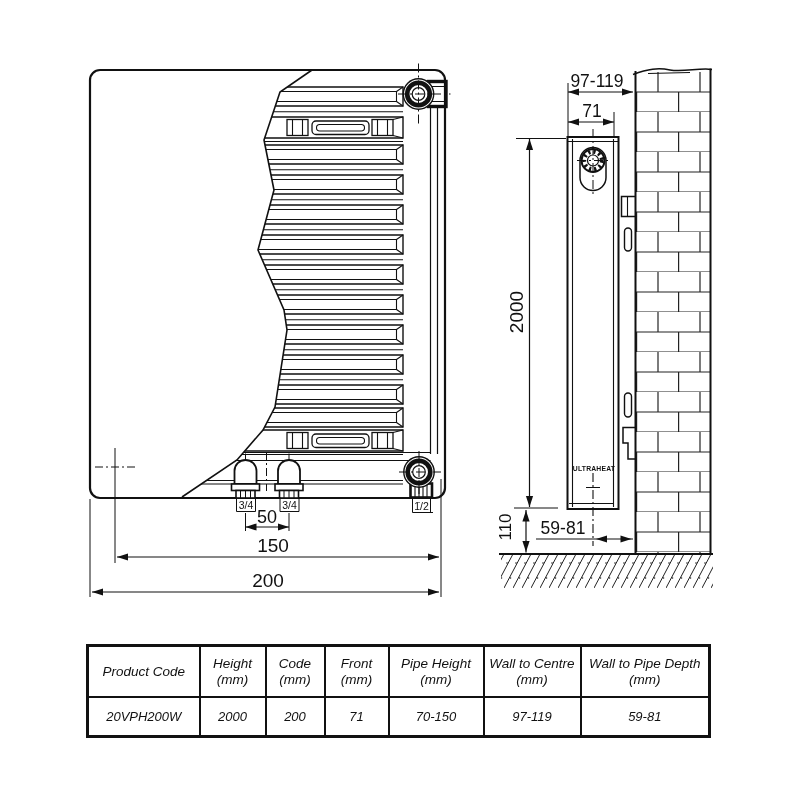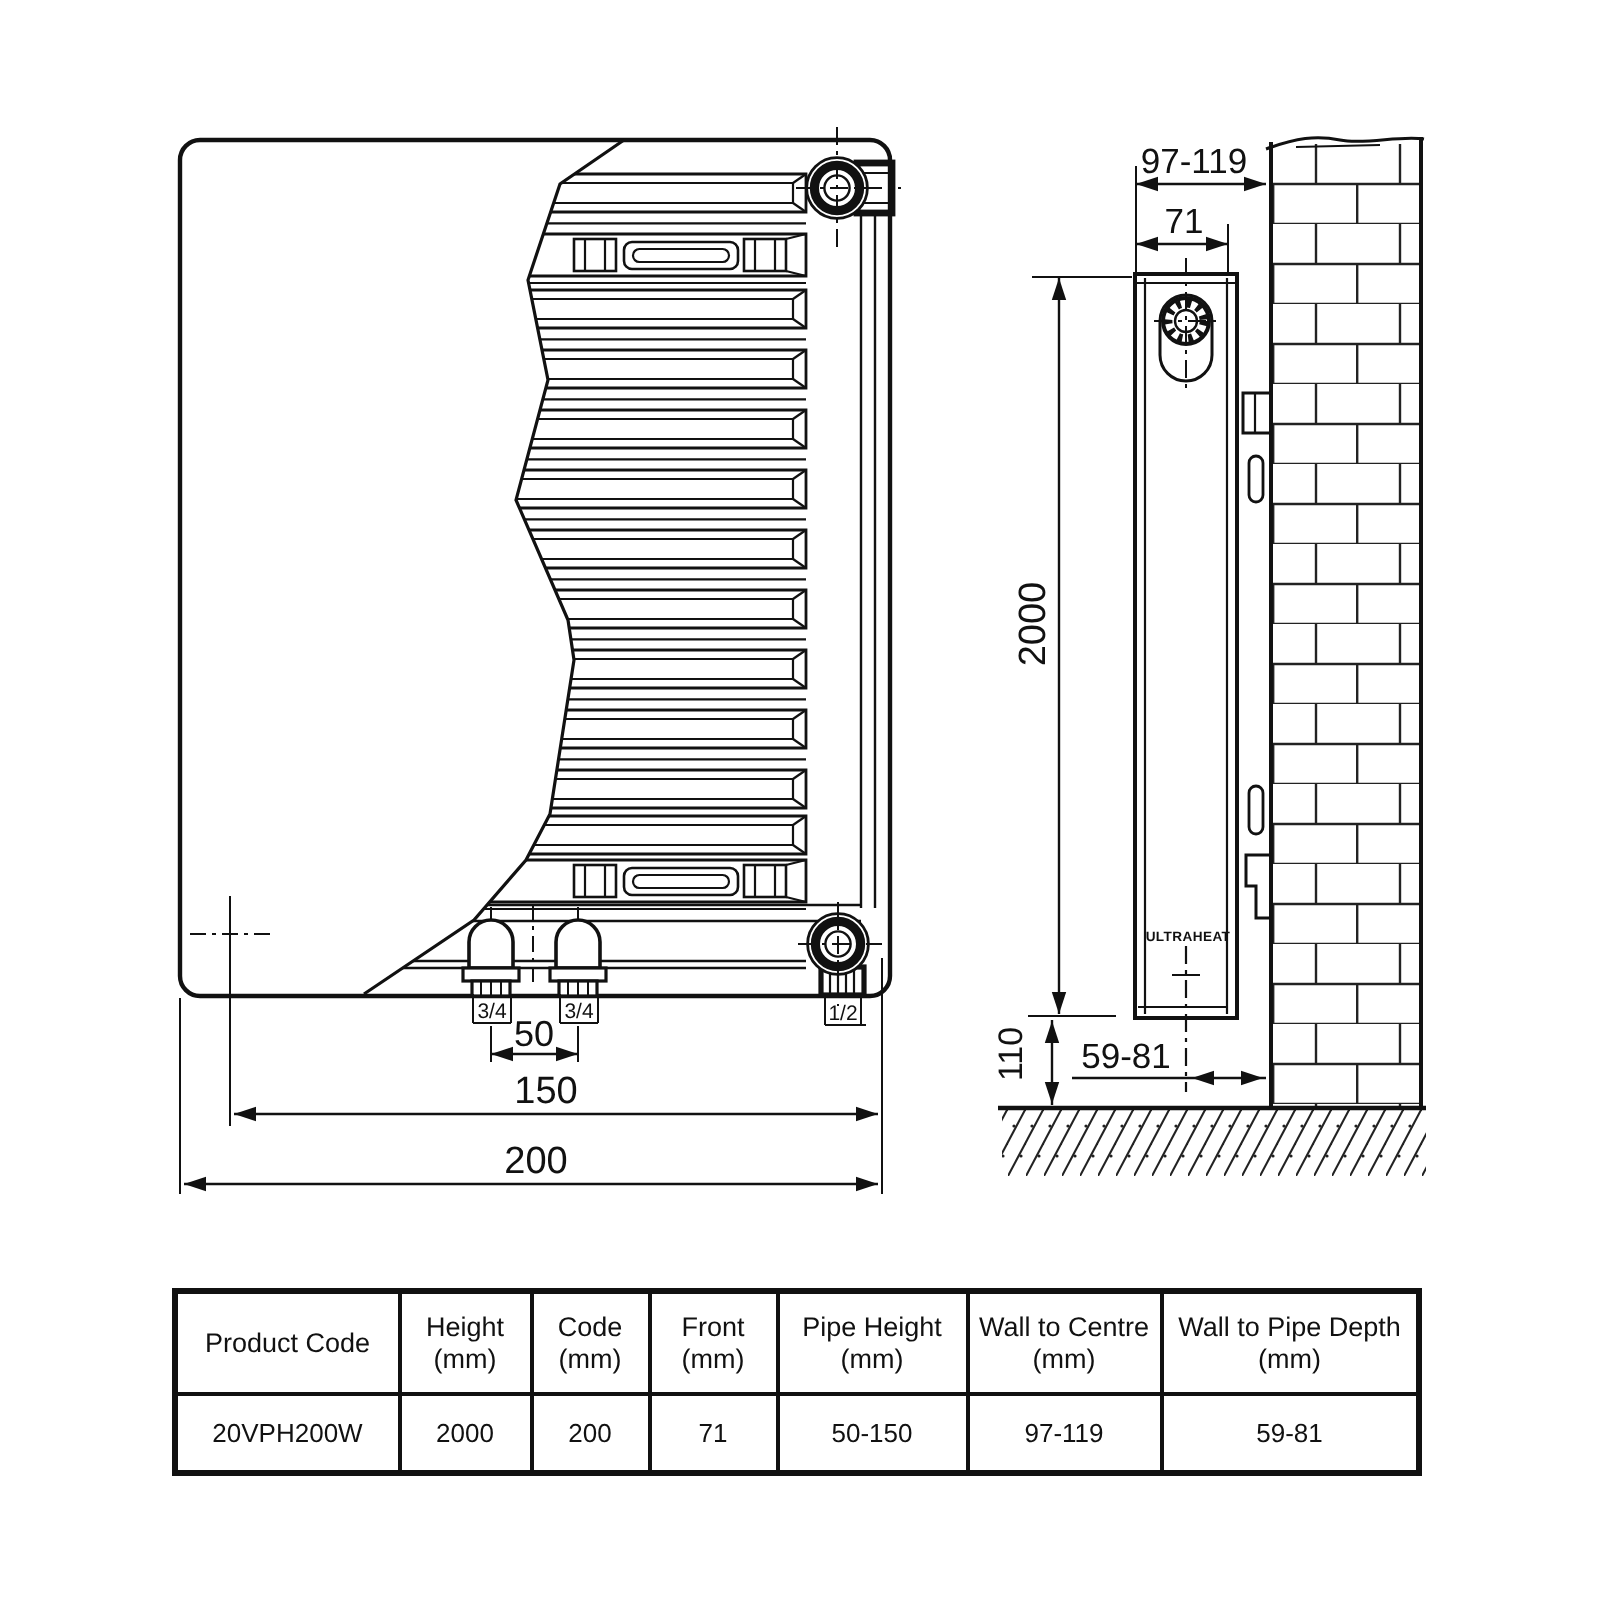--- a/index.html
+++ b/index.html
@@ -1,21 +1,21 @@
 <!DOCTYPE html>
 <html><head>
 <meta charset="utf-8">
 <style>
   html,body{margin:0;padding:0;width:800px;height:800px;background:#ffffff;}
   body{position:relative;font-family:"Liberation Sans",sans-serif;color:#111;}
   .drawing{position:absolute;left:0;top:0;}
   svg text{font-family:"Liberation Sans",sans-serif;fill:#111;stroke:none;}
   .spec-table{position:absolute;left:86px;top:644px;width:622px;border-collapse:collapse;table-layout:fixed;background:#fff;}
   .spec-table th,.spec-table td{border:2px solid #111;text-align:center;vertical-align:middle;padding:0 2px;}
-  .spec-table{border:3px solid #111;}
+  .spec-table{border:3px solid #111;font-style:italic;}
   .spec-table th{font-weight:normal;font-size:13.5px;line-height:16px;height:49px;}
   .spec-table td{font-size:13px;height:37px;}
   .unit{display:block;}
   .unit:empty{display:none;}
 </style>
 </head>
 <body>
 
 <svg class="drawing" width="800" height="630" viewBox="0 0 800 630">
   <defs>
@@ -279,18 +279,18 @@
     <th>
       <span>Wall to Pipe Depth</span>
       <span class="unit">(mm)</span>
     </th>
   </tr>
   <tr>
     <td>20VPH200W</td>
     <td>2000</td>
     <td>200</td>
     <td>71</td>
-    <td>50-150</td>
+    <td>70-150</td>
     <td>97-119</td>
     <td>59-81</td>
   </tr>
 </tbody>
   </table>
 
 </body></html>

